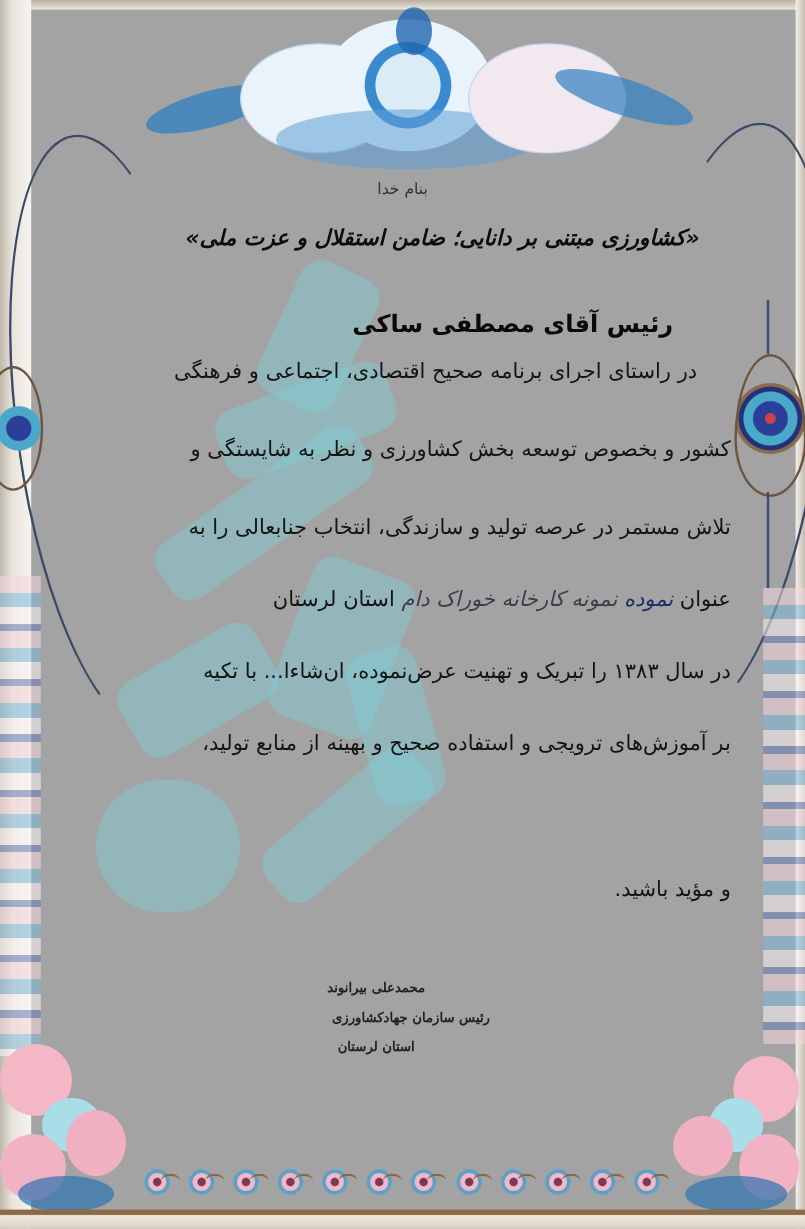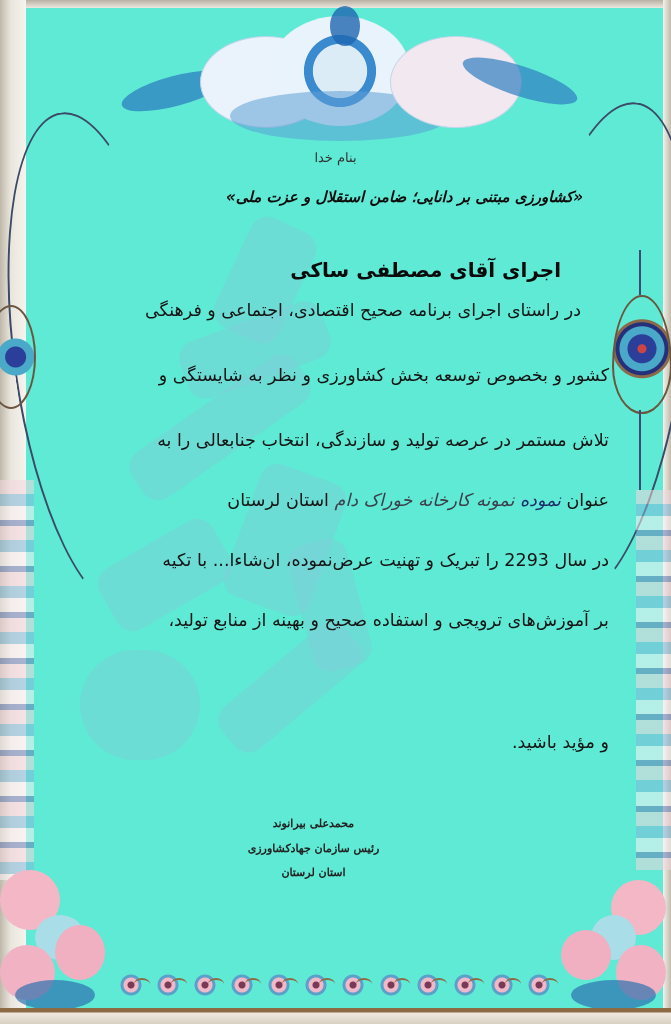--- a/index.html
+++ b/index.html
@@ -3,21 +3,21 @@
 <meta charset="utf-8">
 <style>
   html, body { margin: 0; padding: 0; }
   body {
     width: 671px; height: 1024px; overflow: hidden; position: relative;
     background: #ffffff;
     font-family: "DejaVu Sans", sans-serif;
   }
   .page {
     position: absolute; left: 0; top: 0; width: 671px; height: 1024px;
-    background: #5eead4;
+    background: #a3a3a3;
   }
   
   .frame-left {
     position: absolute; left: 0; top: 0; width: 26px; height: 1024px;
     background: linear-gradient(90deg, #bfb8aa 0, #e9e5dc 40%, #f6f4ef 100%);
   }
   .frame-top {
     position: absolute; left: 0; top: 0; width: 671px; height: 8px;
     background: linear-gradient(180deg, #b8b0a2, #ece8e0);
   }
@@ -83,21 +83,21 @@
   .wm-stroke { position: absolute; background: #7fcfd8; opacity: 0.45; border-radius: 18px; }
 
   
   .text { position: absolute; direction: rtl; color: #111; white-space: nowrap; }
   .bismillah {
     left: 0; width: 671px; top: 150px; text-align: center;
     font-family: "DejaVu Serif", serif; font-size: 13px; color: #333;
     direction: rtl;
   }
   .slogan {
-    right: 88px; top: 188px; font-size: 15px; font-weight: bold; font-style: italic; color: #0c0c0c;
+    right: 88px; top: 188px; font-size: 18px; font-weight: bold; font-style: italic; color: #0c0c0c;
   }
   .recipient {
     right: 110px; top: 258px; font-size: 20px; font-weight: bold; color: #0a0a0a;
   }
   .body-line {
     right: 62px; font-size: 17.5px; color: #141414; letter-spacing: 0.2px;
   }
   .sig {
     left: 0; width: 627px; text-align: center; font-family: "DejaVu Serif", serif;
     font-size: 11px; font-weight: bold; color: #222;
@@ -173,32 +173,32 @@
     <div class="motif"></div>
       <div class="motif"></div>
       <div class="motif"></div>
       <div class="motif"></div>
   </div>
   <div class="bottom-band"></div>
 
   <div class="text bismillah">بنام خدا</div>
   <div class="text slogan">«کشاورزی مبتنی بر دانایی؛ ضامن استقلال و عزت ملی»</div>
 
-  <div class="text recipient">اجرای آقای مصطفی ساکی</div>
+  <div class="text recipient">رئیس آقای مصطفی ساکی</div>
 
   <div class="text body-line" style="right:90px;top:300px;">در راستای اجرای برنامه صحیح اقتصادی، اجتماعی و فرهنگی</div>
   <div class="text body-line" style="top:365px;">کشور و بخصوص توسعه بخش کشاورزی و نظر به شایستگی و</div>
   <div class="text body-line" style="top:430px;">تلاش مستمر در عرصه تولید و سازندگی، انتخاب جنابعالی را به</div>
   <div class="text body-line" style="top:490px;">
     <span>عنوان</span>
     <span class="hl">نموده</span>
     <span class="hl2">نمونه کارخانه خوراک دام</span>
     <span>استان لرستان</span>
   </div>
-  <div class="text body-line" style="top:550px;">در سال 2293 را تبریک و تهنیت عرض‌نموده، ان‌شاءا... با تکیه</div>
+  <div class="text body-line" style="top:550px;">در سال ۱۳۸۳ را تبریک و تهنیت عرض‌نموده، ان‌شاءا... با تکیه</div>
   <div class="text body-line" style="top:610px;">بر آموزش‌های ترویجی و استفاده صحیح و بهینه از منابع تولید،</div>
   <div class="text body-line" style="top:732px;">و مؤید باشید.</div>
 
   <div class="text sig" style="top:817px;">محمدعلی بیرانوند</div>
-  <div class="text sig" style="top:842px;">رئیس سازمان جهادکشاورزی</div>
+  <div class="text sig" style="top:842px;margin-left:29px;">رئیس سازمان جهادکشاورزی</div>
   <div class="text sig" style="top:866px;">استان لرستان</div>
 
 </div>
 
 </body></html>

